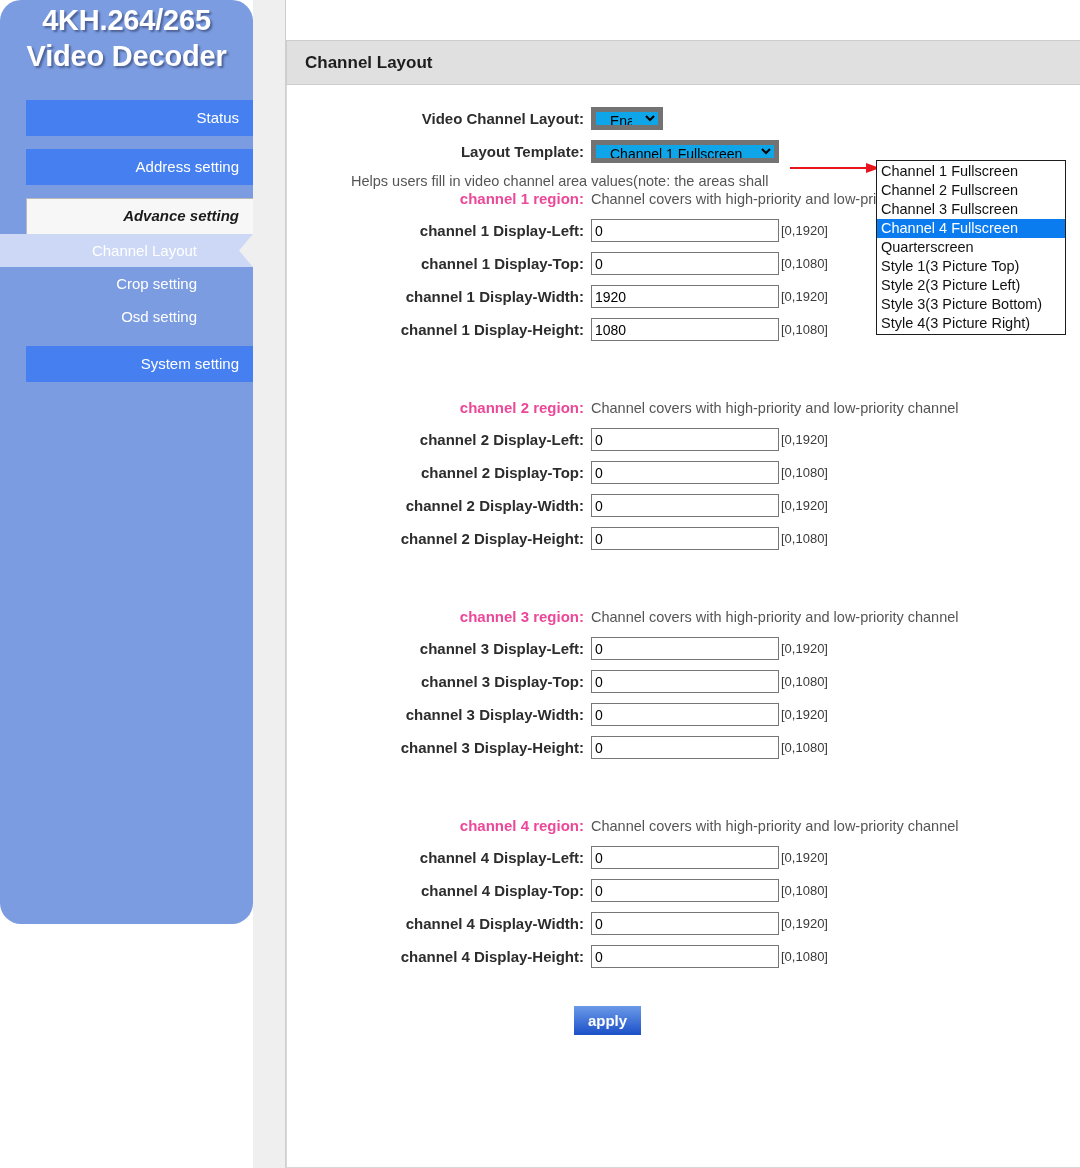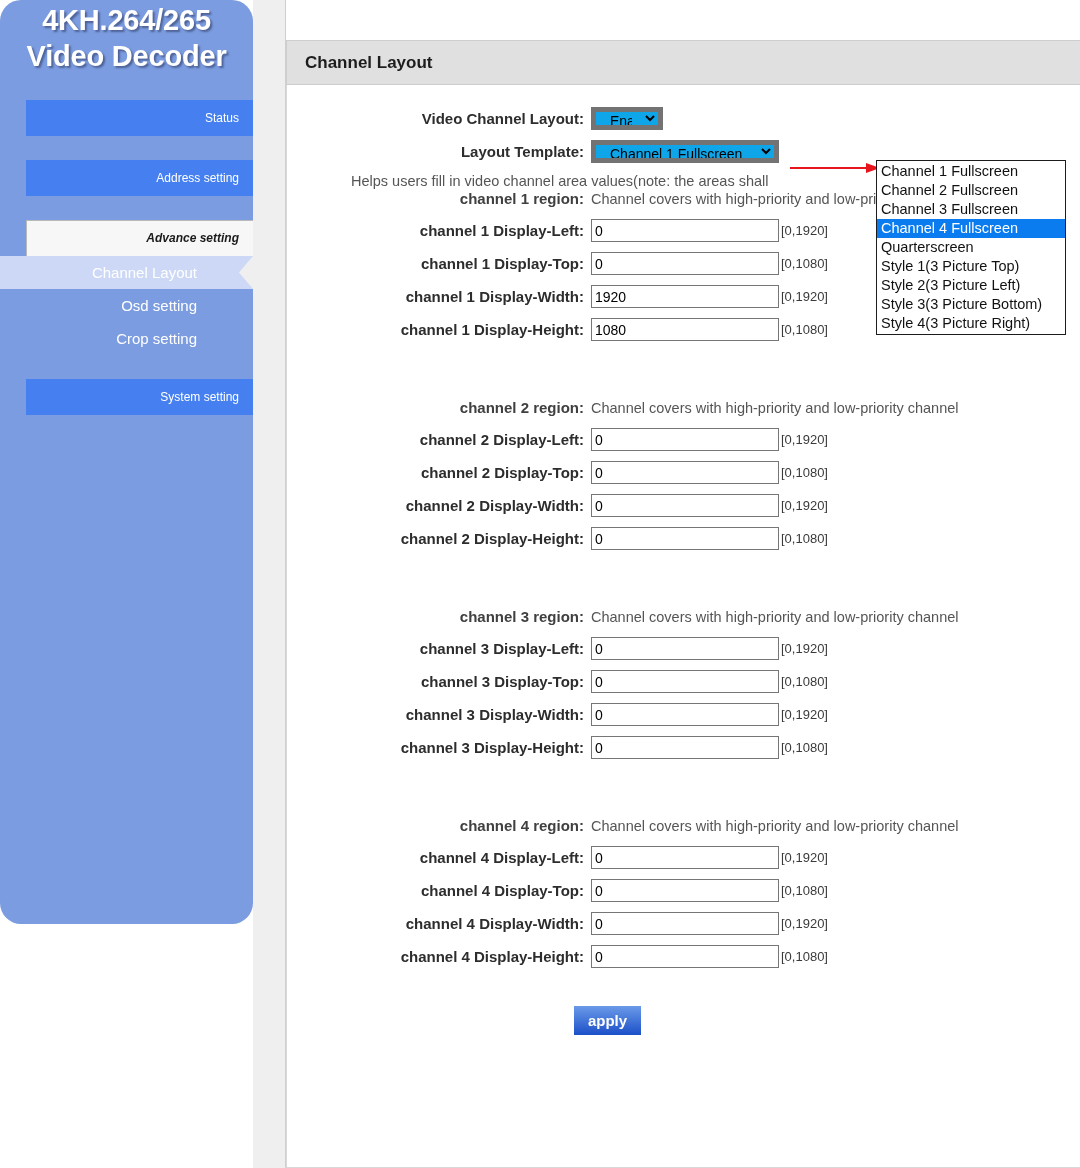--- a/index.html
+++ b/index.html
@@ -46,26 +46,26 @@
   }
   .navbtn {
     display: block;
     box-sizing: border-box;
     margin: 0 0 0 26px;
     width: 227px;
     height: 36px;
     line-height: 36px;
     background: #4680f0;
     color: #ffffff;
-    font-size: 12px;
+    font-size: 15px;
     text-align: right;
     padding-right: 14px;
     cursor: pointer;
   }
-  .navbtn.spaced { margin-top: 24px; }
+  .navbtn.spaced { margin-top: 13px; }
   .navbtn.active {
     background: #f7f7f7;
     color: #1b1b1b;
     font-weight: bold;
     box-shadow: 1px 1px 0 rgba(0,0,0,0.25) inset;
     font-style: italic;
   }
   .subitem {
     position: relative;
     display: block;
@@ -191,21 +191,21 @@
     align-items: baseline;
     margin: 0 0 12px 0;
     white-space: nowrap;
   }
   .regionline .rl-lab {
     width: 297px;
     text-align: right;
     padding-right: 7px;
     font-weight: bold;
     font-size: 15px;
-    color: #404040;
+    color: #ec4899;
   }
   .regionline .rl-txt {
     font-size: 14.5px;
     color: #555;
   }
   .group-gap { height: 48px; }
 
   #apply-wrap {
     margin-top: 38px;
     padding-left: 287px;
@@ -268,24 +268,24 @@
     <div id="nav">
       <div class="navbtn">Status</div>
       <div class="navbtn spaced">Address setting</div>
       <div class="navbtn spaced active">Advance setting</div>
 
       <div class="subitem sel">
         <span class="lbl">Channel Layout</span>
         <span class="notch"></span>
       </div>
       <div class="subitem">
+        <span class="lbl">Crop setting</span>
+      </div>
+      <div class="subitem">
         <span class="lbl">Osd setting</span>
-      </div>
-      <div class="subitem">
-        <span class="lbl">Crop setting</span>
       </div>
 
       <div class="navbtn spaced">System setting</div>
     </div>
   </div>
 
   <div id="gutter"></div>
 
   <div id="content">
 

